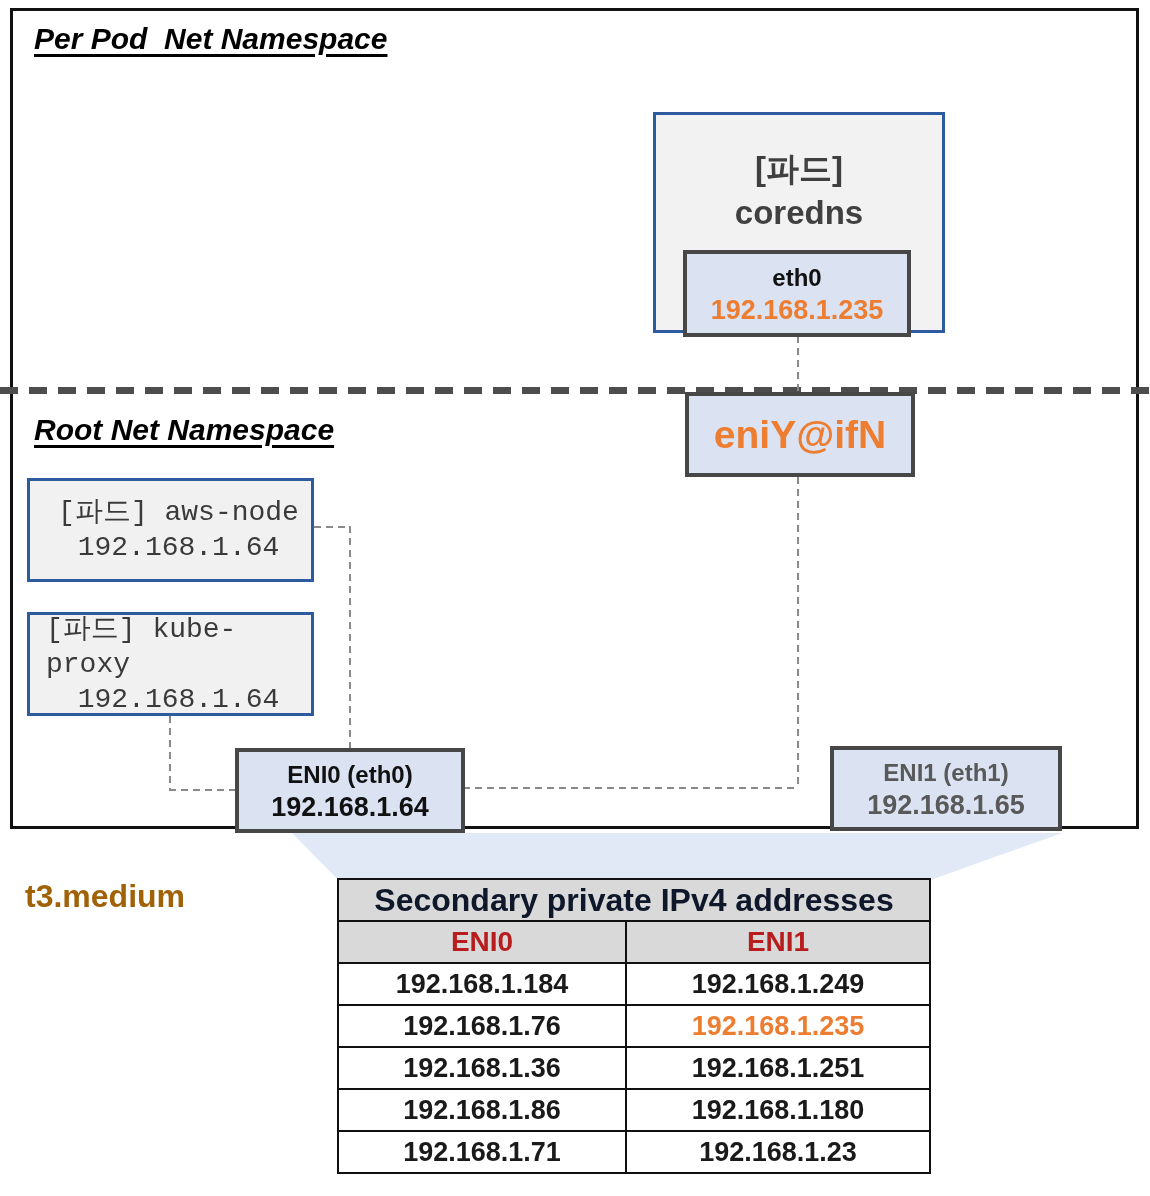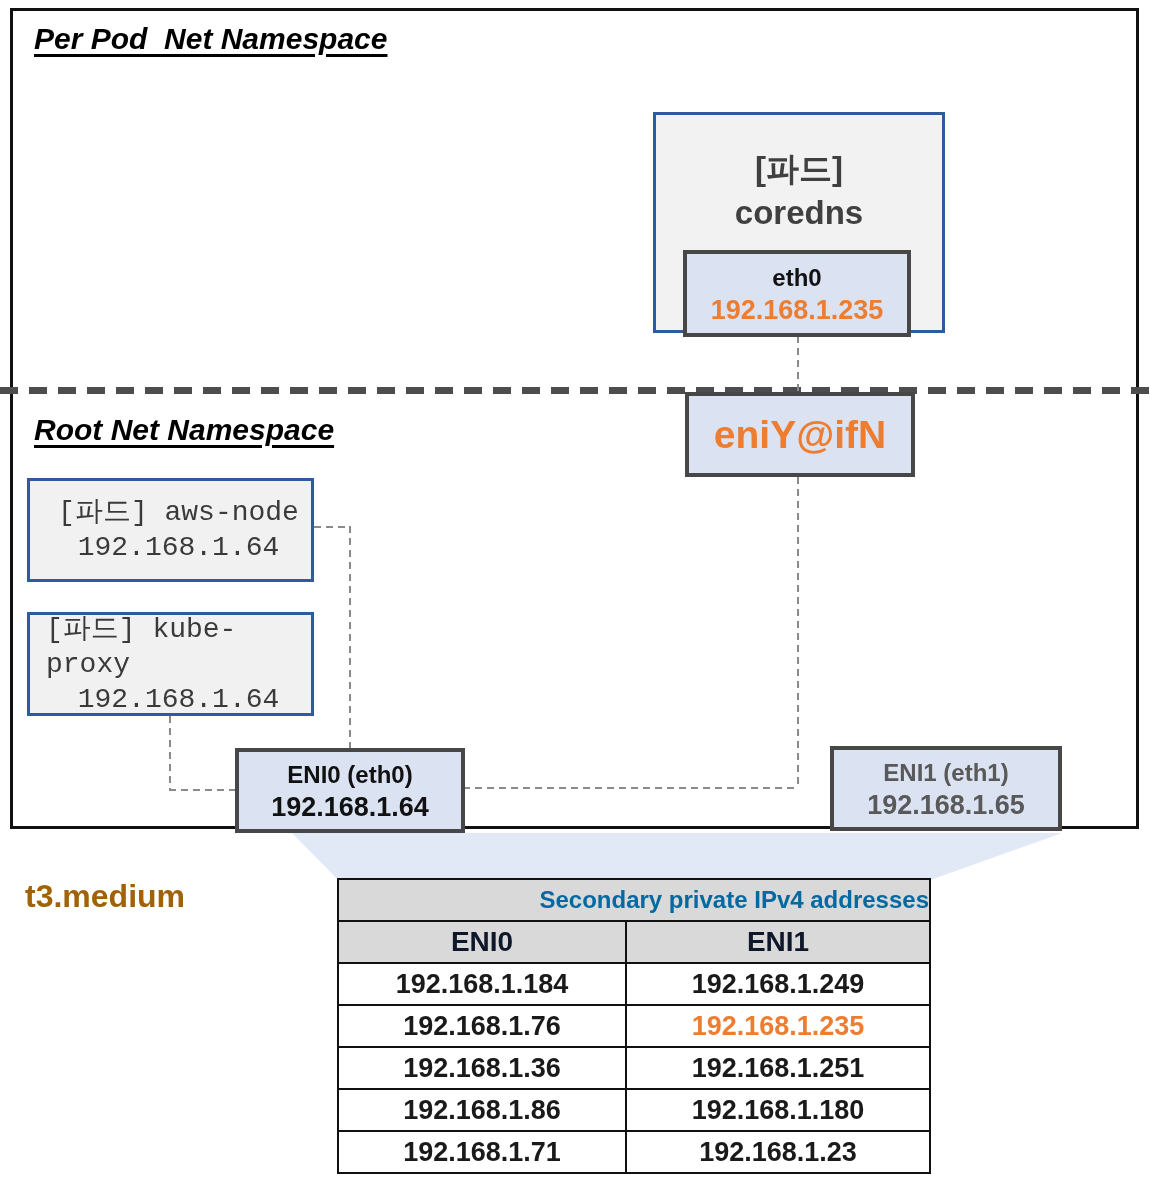--- a/index.html
+++ b/index.html
@@ -68,22 +68,22 @@
 
   
   #instance-label{position:absolute;left:25px;top:878px;font-size:32px;
     font-weight:bold;color:#a16207;}
 
   
   #ip-table{position:absolute;left:337px;top:878px;border-collapse:collapse;z-index:2;
     font-family:"Liberation Sans",sans-serif;}
   #ip-table td,#ip-table th{border:2.5px solid #111;box-sizing:border-box;
     text-align:center;vertical-align:middle;height:42px;padding:0;}
-  #ip-table .tbl-title{background:#d9d9d9;font-size:24px;font-weight:bold;color:#0369a1;width:592px;text-align:right;}
-  #ip-table .tbl-colhead{background:#d9d9d9;font-size:28px;font-weight:bold;color:#0f172a;}
+  #ip-table .tbl-title{background:#d9d9d9;font-size:32px;font-weight:bold;color:#0f172a;width:592px;}
+  #ip-table .tbl-colhead{background:#d9d9d9;font-size:28px;font-weight:bold;color:#b91c1c;}
   #ip-table .col0{width:288px;}
   #ip-table .col1{width:304px;}
   #ip-table .tbl-cell{background:#ffffff;font-size:27px;font-weight:600;color:#1a1a1a;}
   #ip-table .orange-cell{color:#ed7d31;}
 </style>
 </head>
 <body>
 
 <div id="stage">
 

